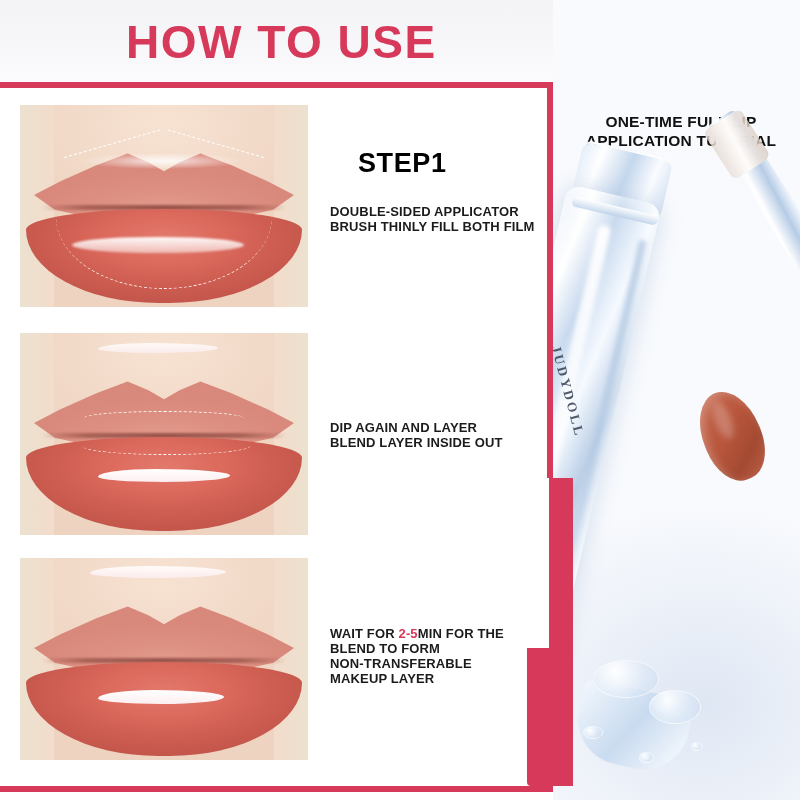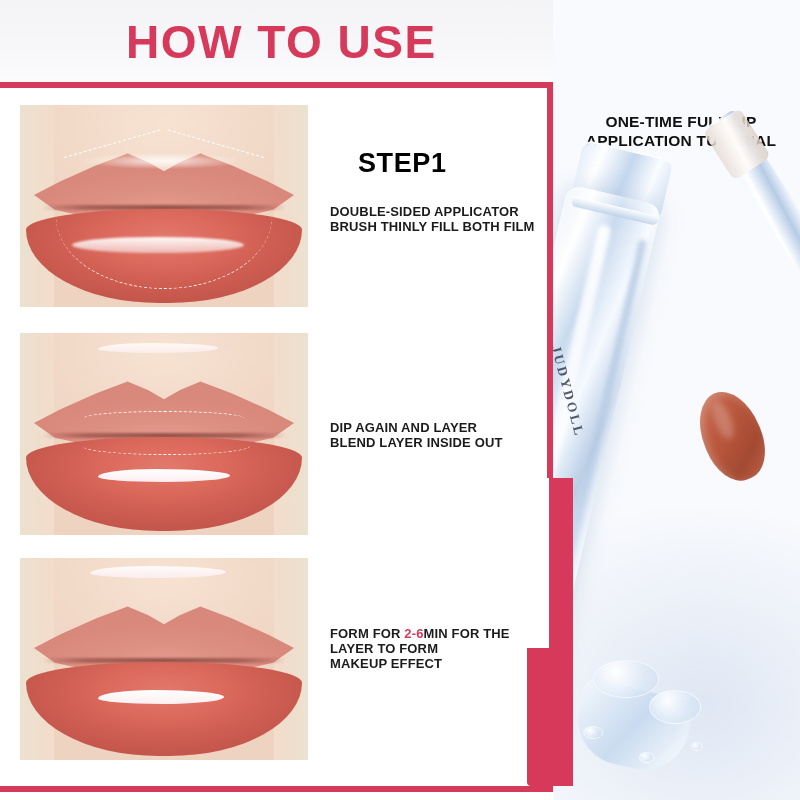--- a/index.html
+++ b/index.html
@@ -379,18 +379,19 @@
     <div class="skin"></div>
     <div class="skin-l"></div>
     <div class="skin-r"></div>
     <div class="lip-upper"></div>
     <div class="streak s-top3"></div>
     <div class="lip-mouthline"></div>
     <div class="lip-lower"></div>
     <div class="streak s3"></div>
   </div>
   <div class="step-body b3">
-    <div><span>FORM FOR </span><span class="hl">2-6</span><span>MIN FOR THE</span></div>
-    <div>LAYER TO FORM</div>
-    <div>MAKEUP EFFECT</div>
+    <div><span>WAIT FOR </span><span class="hl">2-5</span><span>MIN FOR THE</span></div>
+    <div>BLEND TO FORM</div>
+    <div>NON-TRANSFERABLE</div>
+    <div>MAKEUP LAYER</div>
   </div>
 
 </div>
 
 </body></html>

